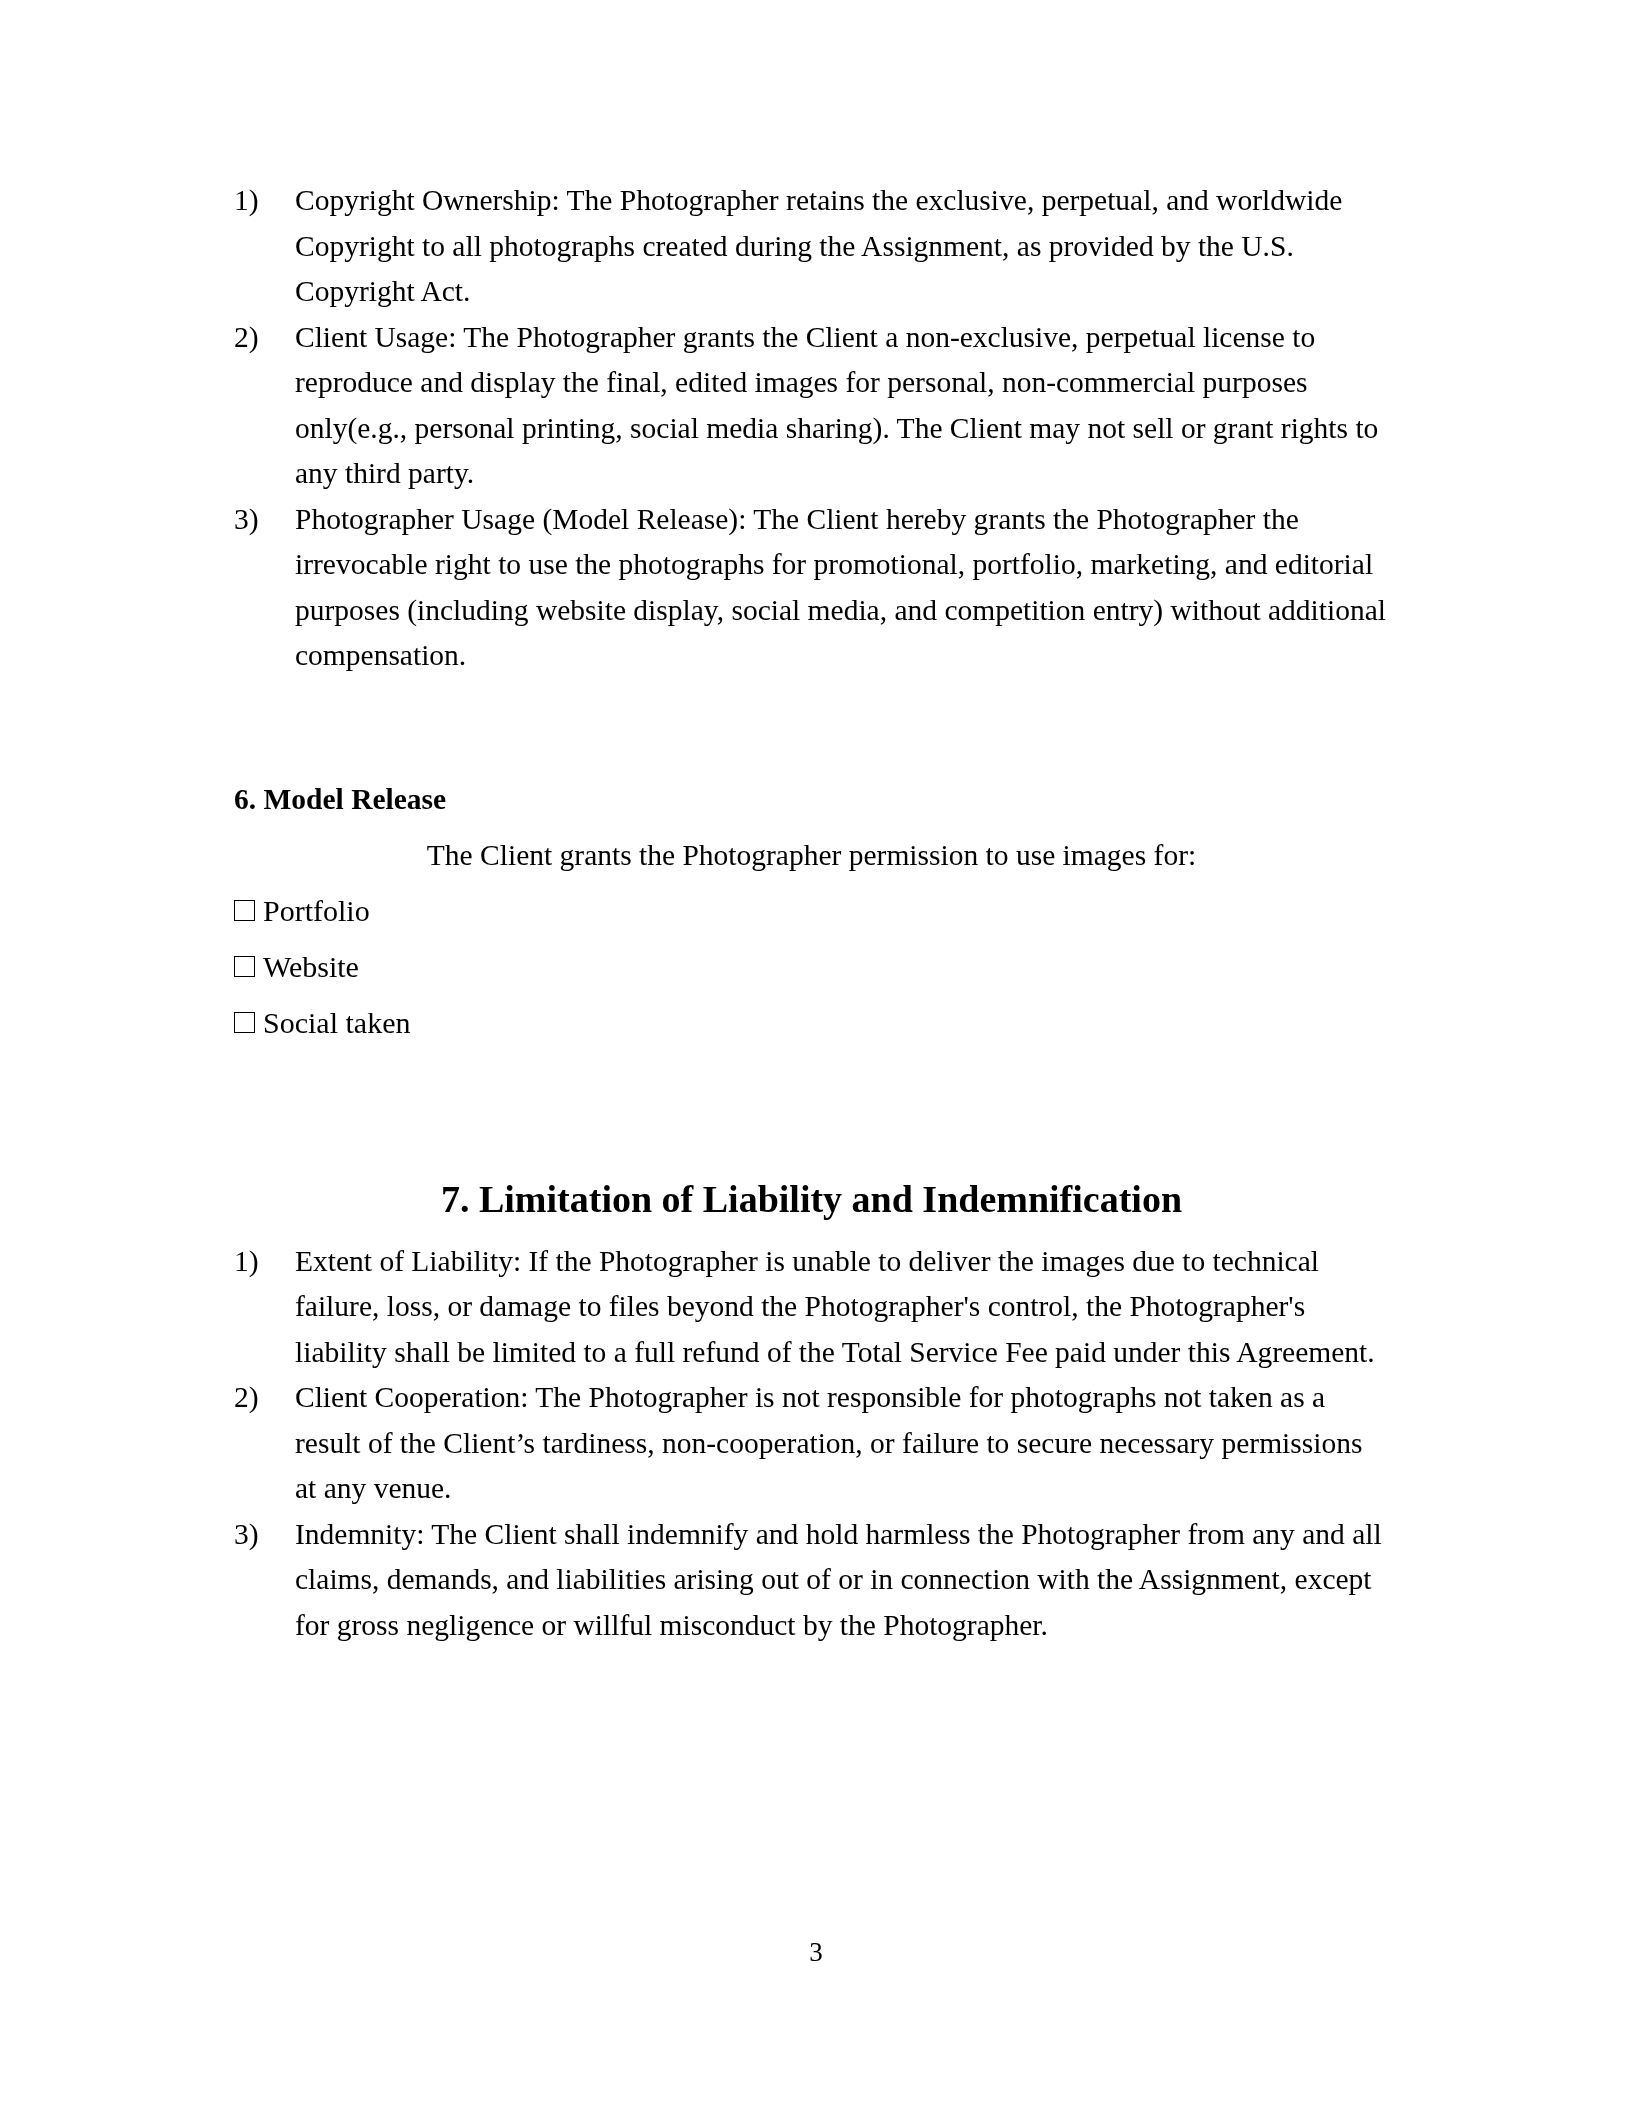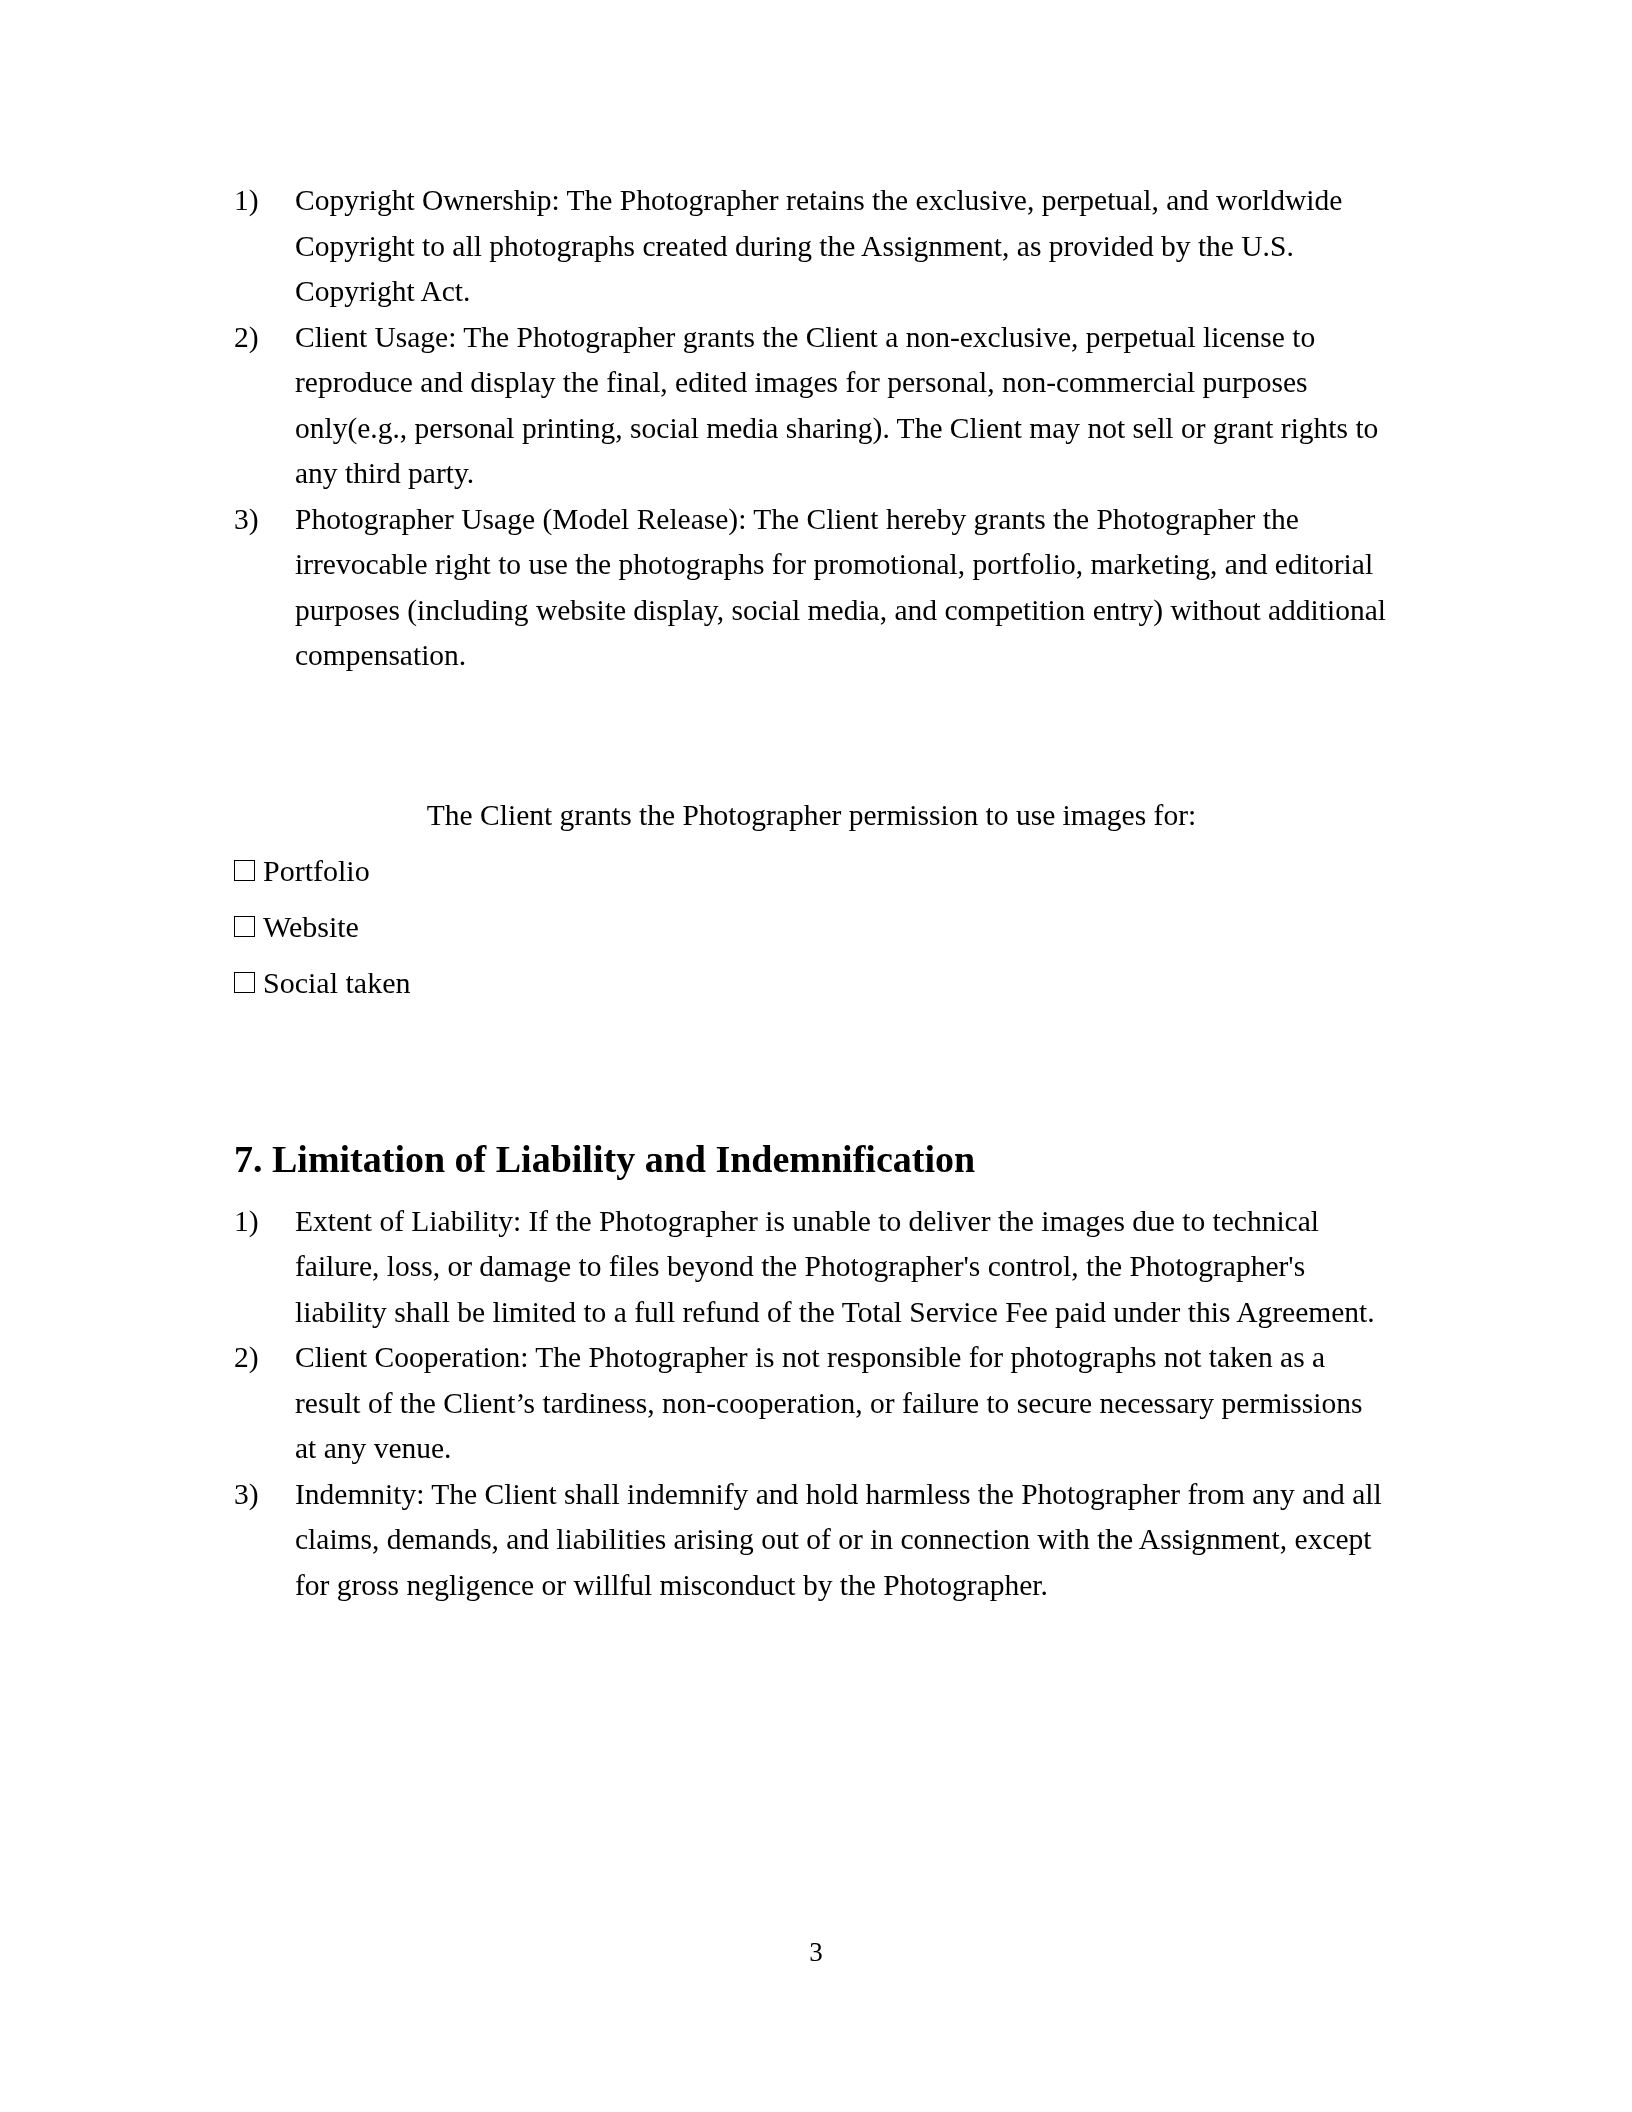--- a/index.html
+++ b/index.html
@@ -65,20 +65,21 @@
     font-size: 29.5px;
     line-height: 40px;
     font-weight: bold;
     margin: 0;
   }
   .h-main {
     font-size: 38px;
     line-height: 48px;
     font-weight: bold;
     margin: 0;
+    text-align: center;
   }
 
   
   .para {
     font-size: 29.5px;
     line-height: 40px;
     margin: 0;
     text-align: center;
   }
 
@@ -144,20 +145,21 @@
         <span class="itemtext">Client Usage: The Photographer grants the Client a non-exclusive, perpetual license to reproduce and display the final, edited images for personal, non-commercial purposes only(e.g., personal printing, social media sharing). The Client may not sell or grant rights to any third party.</span>
       </li>
       <li>
         <span class="marker">3)</span>
         <span class="itemtext">Photographer Usage (Model Release): The Client hereby grants the Photographer the irrevocable right to use the photographs for promotional, portfolio, marketing, and editorial purposes (including website display, social media, and competition entry) without additional compensation.</span>
       </li>
     </ol>
 
     <div class="sp-after-list"></div>
 
+    <h3 class="h-sub">6. Model Release</h3>
 
     <div class="sp-h6-to-para"></div>
 
     <p class="para">The Client grants the Photographer permission to use images for:</p>
 
     <div class="sp-para-to-cb"></div>
 
     <p class="checkrow">
       <span class="cbox"></span><span>Portfolio</span>
     </p>

